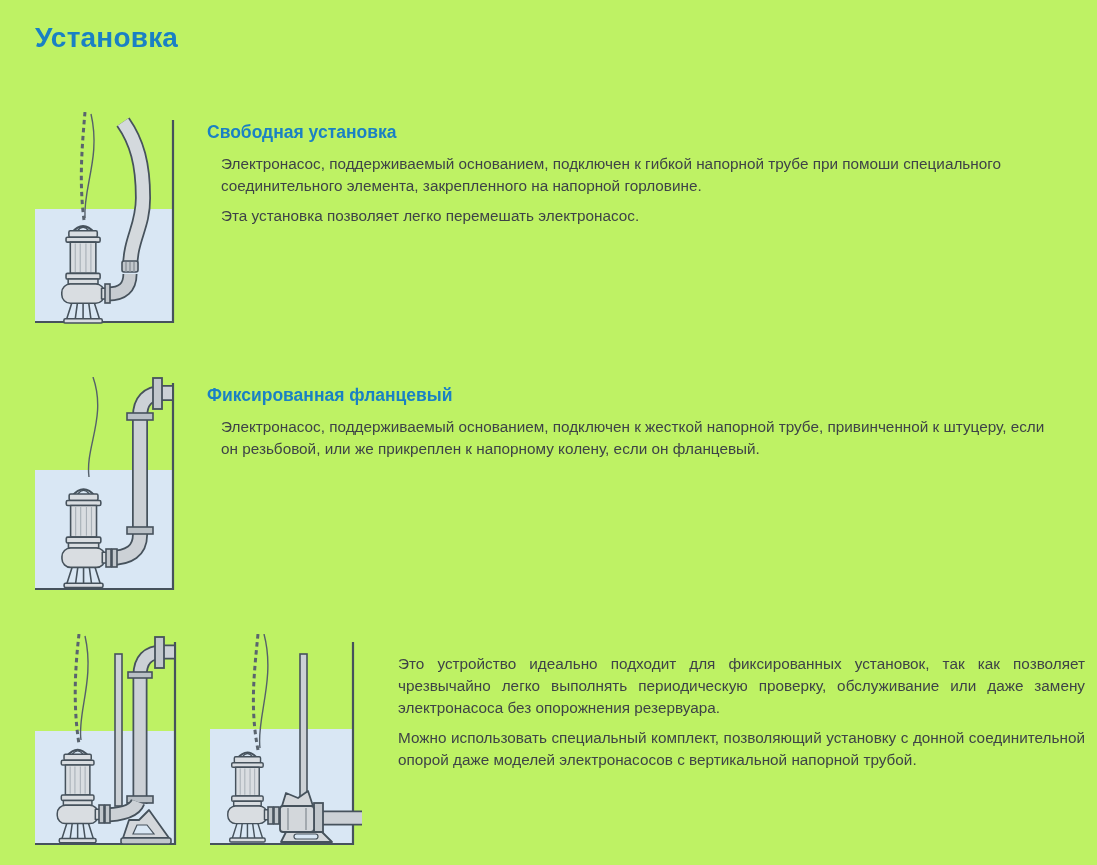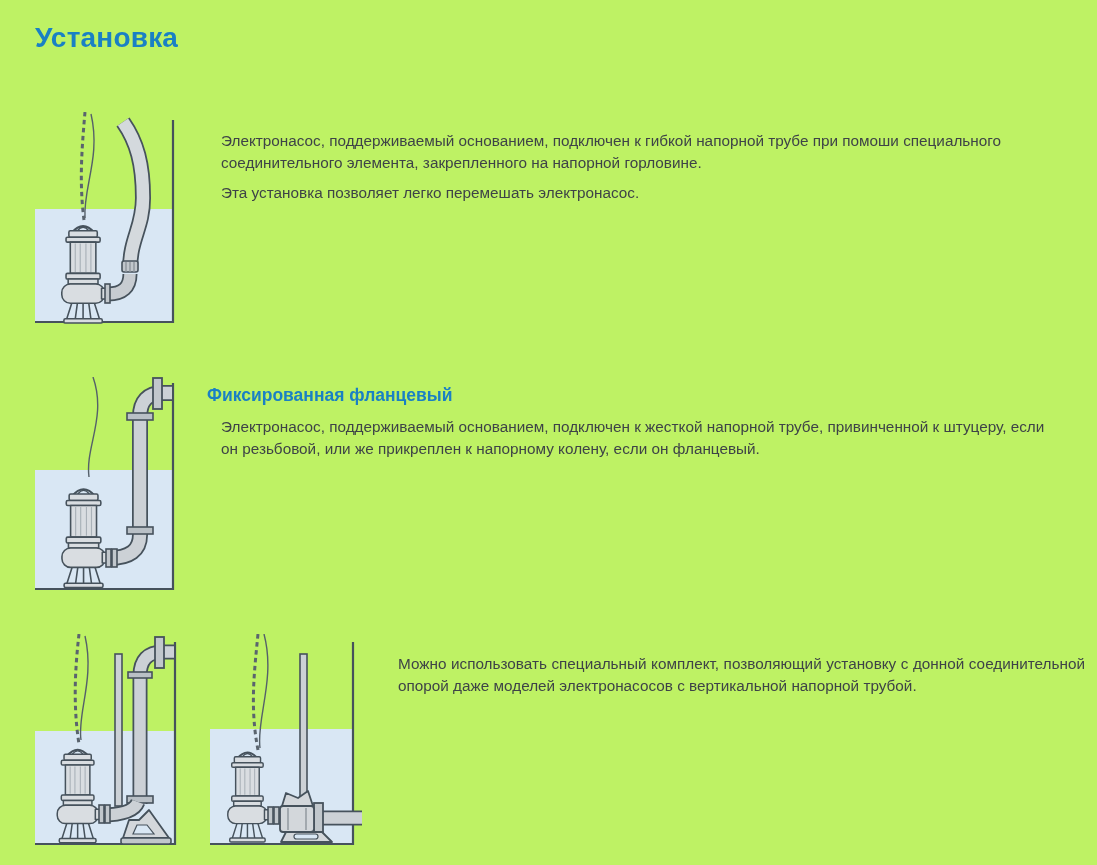--- a/index.html
+++ b/index.html
@@ -87,20 +87,21 @@
         <path d="M73,182 Q95,182 95,162" fill="none" stroke="#46525c" stroke-width="15"></path>
         <path d="M73,182 Q95,182 95,162" fill="none" stroke="#c7ccd1" stroke-width="11.5"></path>
         <rect x="70" y="172" width="5" height="19" fill="#c1c7cc" stroke="#46525c" stroke-width="1.6"></rect>
         <rect x="87" y="149" width="16" height="11" rx="2" fill="#c1c7cc" stroke="#46525c" stroke-width="1.6"></rect>
         <path d="M91,150 V160 M95,150 V160 M99,150 V160" stroke="#8d959c" stroke-width="1.4"></path>
       </g>
     </svg>
   </figure>
 
   <div class="textblock txt-1">
+    <h2>Свободная установка</h2>
     <p>Электронасос, поддерживаемый основанием, подключен к гибкой напорной трубе при помоши специального соединительного элемента, закрепленного на напорной горловине.</p>
     <p>Эта установка позволяет легко перемешать электронасос.</p>
   </div>
 
   <figure class="illus fig-2">
     <svg width="150" height="213" viewBox="0 0 150 213">
       <rect x="0" y="93" width="138" height="119" fill="#d9e7f4"></rect>
       <path d="M138,6 V212 H0" fill="none" stroke="#46525c" stroke-width="2.2"></path>
       <path d="M58,0 C72,40 50,70 54,100" fill="none" stroke="#55606a" stroke-width="1.4"></path>
       <g>
@@ -180,16 +181,17 @@
         <use href="#pump"></use>
       </g>
       <g>
         <rect x="58" y="173" width="5" height="17" fill="#c1c7cc" stroke="#46525c" stroke-width="1.6"></rect>
         <rect x="64" y="173" width="5" height="17" fill="#c1c7cc" stroke="#46525c" stroke-width="1.6"></rect>
       </g>
     </svg>
   </figure>
 
   <div class="textblock txt-3 justify">
+    <p>Это устройство идеально подходит для фиксированных установок, так как позволяет чрезвычайно легко выполнять периодическую проверку, обслуживание или даже замену электронасоса без опорожнения резервуара.</p>
     <p>Можно использовать специальный комплект, позволяющий установку с донной соединительной опорой даже моделей электронасосов с вертикальной напорной трубой.</p>
   </div>
 
 </div>
 
 </body></html>

